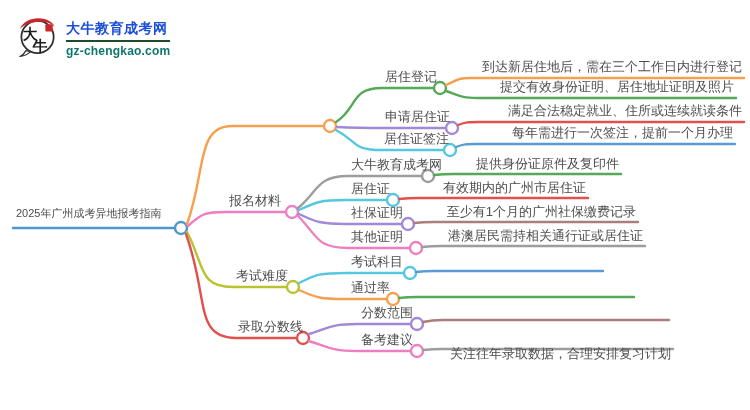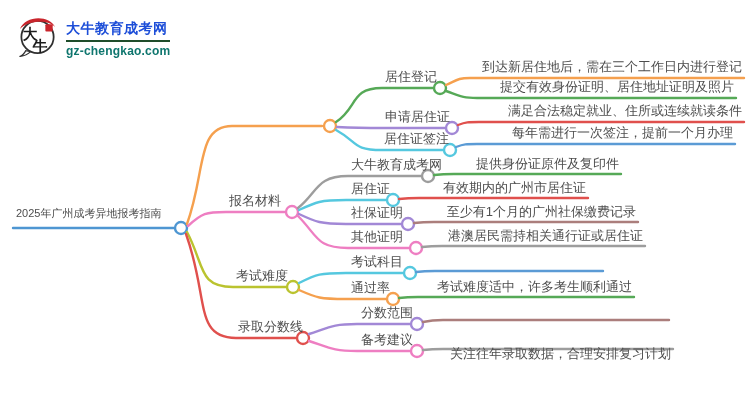--- a/index.html
+++ b/index.html
@@ -115,20 +115,19 @@
   <span class="n" style="left:351px;top:206px">社保证明</span>
   <span class="n" style="left:351px;top:230px">其他证明</span>
   <span class="n" style="right:131px;top:157px">提供身份证原件及复印件</span>
   <span class="n" style="right:164px;top:181px">有效期内的广州市居住证</span>
   <span class="n" style="right:114px;top:205px">至少有1个月的广州社保缴费记录</span>
   <span class="n" style="right:107px;top:229px">港澳居民需持相关通行证或居住证</span>
 
   <span class="n" style="left:236px;top:269px">考试难度</span>
   <span class="n" style="left:351px;top:255px">考试科目</span>
   <span class="n" style="left:351px;top:281px">通过率</span>
-  <span class="n" style="right:118px;top:280px">考试难度适中，许多考生顺利通过</span>
 
   <span class="n" style="left:238px;top:320px">录取分数线</span>
   <span class="n" style="left:361px;top:306px">分数范围</span>
   <span class="n" style="left:361px;top:333px">备考建议</span>
   <span class="n" style="right:79px;top:347px">关注往年录取数据，合理安排复习计划</span>
 
 </div>
 
 </body></html>

